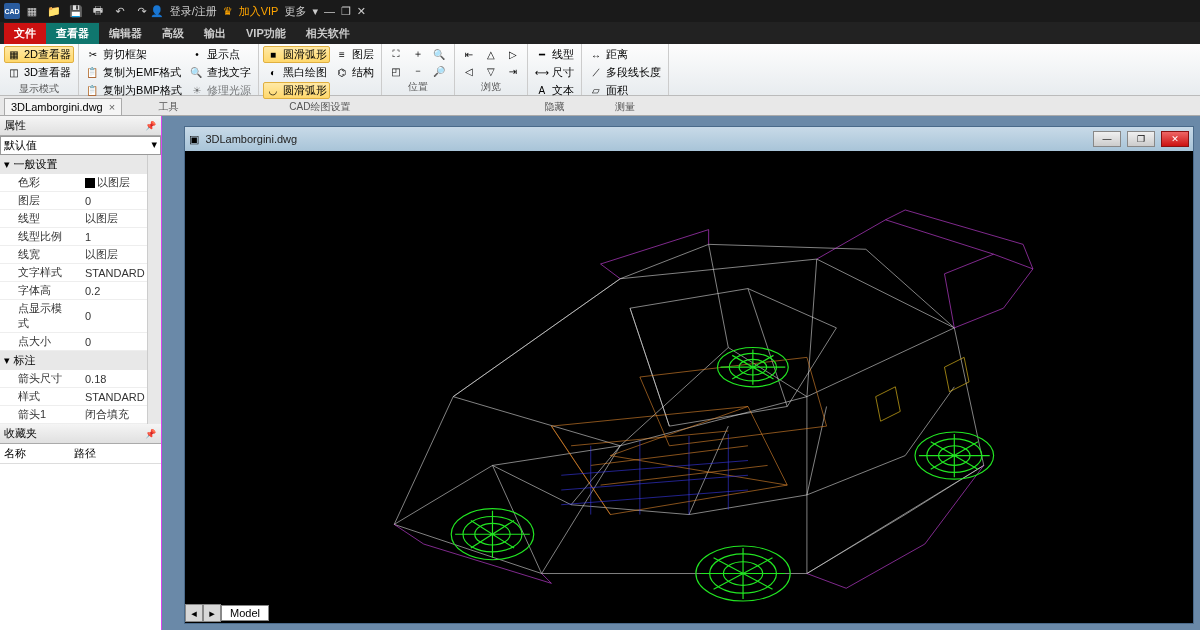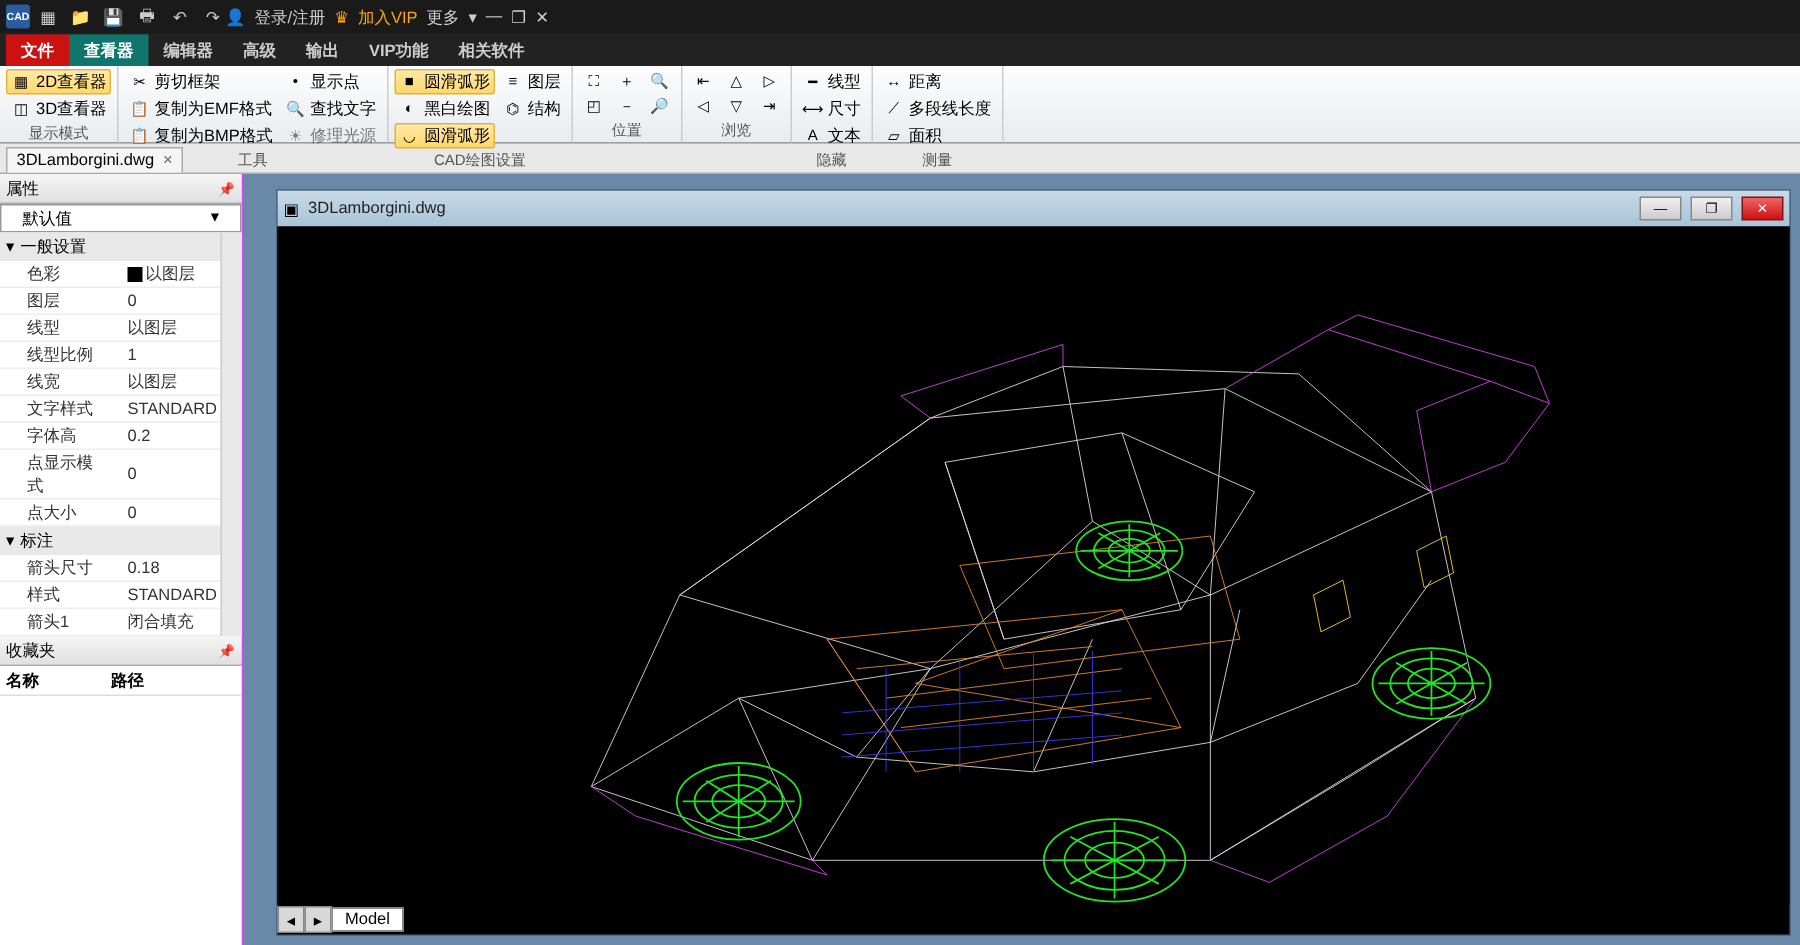--- a/index.html
+++ b/index.html
@@ -30,30 +30,30 @@
 
 .doctabs { height: 20px; background: #e8e8e8; border-bottom: 1px solid #aaa; display: flex; align-items: flex-end; padding-left: 4px; }
 .doctab { background: #f5f5f5; border: 1px solid #aaa; border-bottom: none; padding: 2px 6px; display: flex; align-items: center; gap: 6px; }
 .doctab .x { cursor: pointer; color: #666; }
 
 .main { display: flex; height: 514px; }
 
 .sidebar { width: 162px; background: #f0f0f0; border-right: 1px solid #d946ef; display: flex; flex-direction: column; }
 .panel-header { background: linear-gradient(#f5f5f5,#e0e0e0); border-bottom: 1px solid #aaa; padding: 2px 4px; display: flex; justify-content: space-between; align-items: center; cursor: pointer; }
 .panel-header .pin { font-size: 9px; }
-.combo { border: 1px solid #999; background: #fff; padding: 1px 14px; margin: 0; display: flex; justify-content: space-between; cursor: pointer; }
+.combo { border: 1px solid #999; background: #fff; padding: 1px 3px; margin: 0; display: flex; justify-content: space-between; cursor: pointer; }
 .prop-grid { flex: 0 0 auto; overflow: hidden; background: #fff; }
 .prop-cat { background: #e8e8e8; padding: 2px 4px; font-weight: normal; display: flex; align-items: center; gap: 4px; }
 .prop-row { display: flex; border-bottom: 1px solid #eee; }
 .prop-row .k { width: 70px; padding: 1px 4px 1px 18px; color: #333; }
 .prop-row .v { flex: 1; padding: 1px 4px; color: #333; display: flex; align-items: center; gap: 2px; margin-left: 11px; }
 .prop-row .sw { width: 10px; height: 10px; background: #000; display: inline-block; }
 .scroll-gutter { position: relative; }
 .scroll-gutter::after { content:""; position:absolute; right:0; top:0; bottom:0; width:13px; background:#e8e8e8; border-left:1px solid #ccc; }
-.fav { flex: 1; background: #fff; font-weight: bold; }
+.fav { flex: 1; background: #fff; }
 .fav-head { display: flex; padding: 2px 4px; border-bottom: 1px solid #ddd; }
 .fav-head span:first-child { width: 70px; }
 
 .canvas-wrap { flex: 1; background: #6a89a8; padding: 10px 6px 0 22px; position: relative; }
 .docwin { background: #000; border: 1px solid #4a6a8a; height: 498px; position: relative; }
 .docwin-title { height: 24px; background: linear-gradient(#c8dae8,#a8c4d8); display: flex; align-items: center; padding: 0 4px; gap: 6px; }
 .docwin-title .name { flex: 1; color: #222; }
 .winbtn { width: 28px; height: 16px; background: linear-gradient(#f0f0f0,#ccc); border: 1px solid #888; display: flex; align-items: center; justify-content: center; cursor: pointer; font-size: 9px; }
 .winbtn.close { background: linear-gradient(#e66,#c11); color: #fff; border-color: #811; }
 .viewport { position: absolute; top: 24px; left: 0; right: 0; bottom: 20px; background: #000; }

